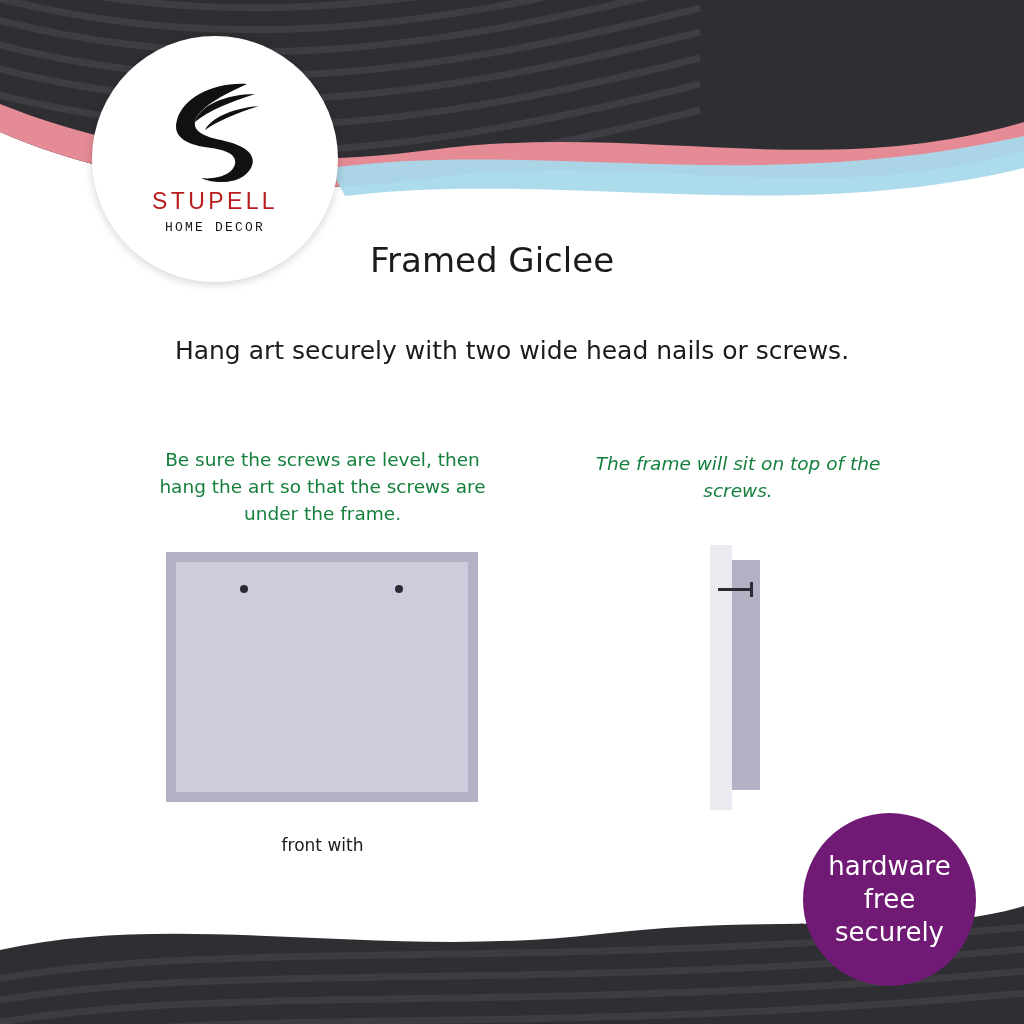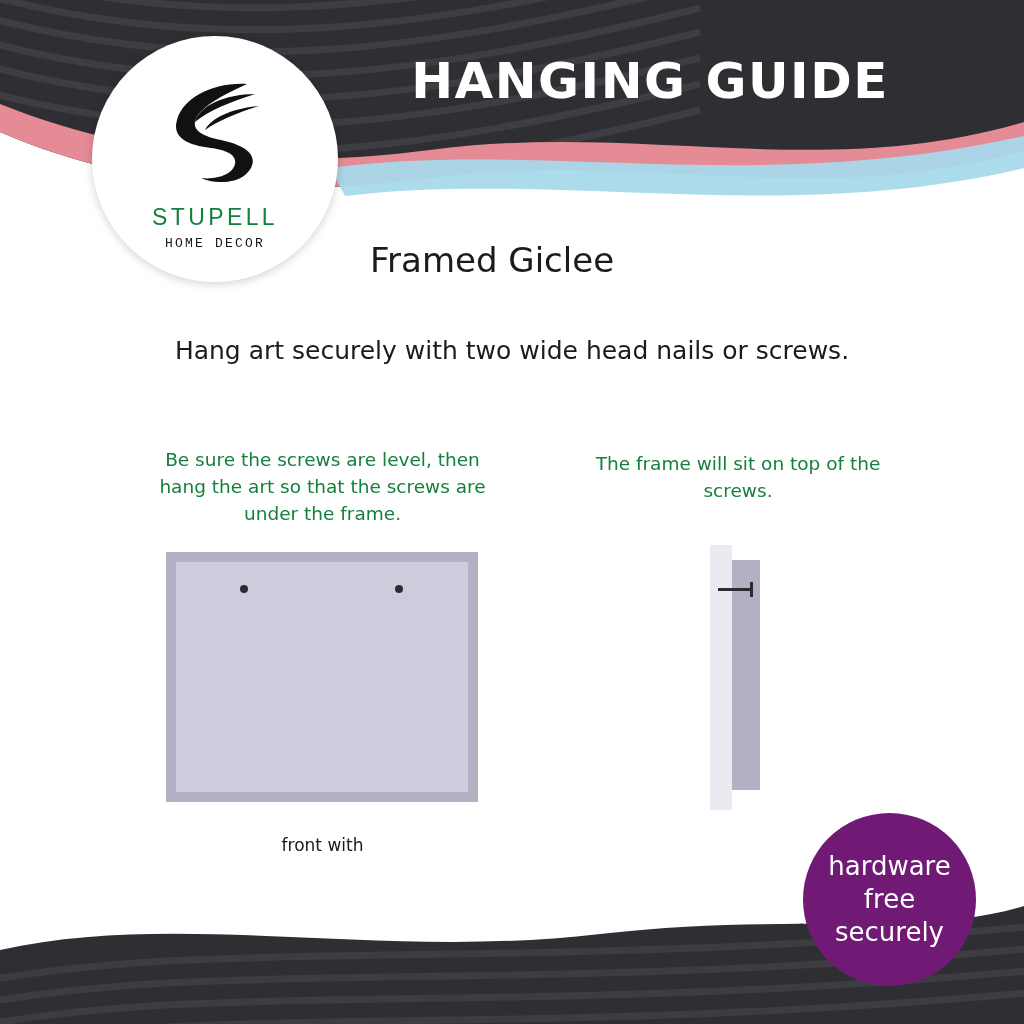--- a/index.html
+++ b/index.html
@@ -46,22 +46,22 @@
   }
   #logo-mark {
     margin-top: 40px;
     width: 120px;
     height: 112px;
   }
   #logo-name {
     font-family: "Liberation Sans", sans-serif;
     font-size: 23px;
     letter-spacing: 3.4px;
-    color: #15803d;
-    margin-top: 16px;
+    color: #b91c1c;
+    margin-top: 0;
   }
   #logo-sub {
     font-family: Liberation Mono, monospace;
     font-size: 13px;
     letter-spacing: 2.2px;
     color: #161616;
     margin-top: 5px;
   }
 
   
@@ -102,21 +102,21 @@
 
   
   .caption-top {
     position: absolute;
     text-align: center;
     font-size: 18.5px;
     line-height: 27px;
     color: #15803d;
   }
   #front-caption { left: 150px; top: 446px; width: 345px; }
-  #side-caption  { left: 588px; top: 450px; width: 300px; }
+  #side-caption  { left: 588px; top: 450px; width: 300px; font-style: italic; }
 
   .view-label {
     position: absolute;
     text-align: center;
     font-size: 17px;
     color: #1b1b1b;
   }
   #front-view-label { left: 175px; top: 835px; width: 295px; }
   #side-view-label  { left: 610px; top: 845px; width: 260px; }
 
@@ -241,21 +241,20 @@
     <svg id="logo-mark" viewBox="0 0 120 112">
       <path d="M92,8 C58,6 28,22 22,44 C16,64 38,70 56,72 C70,74 82,78 80,88 C78,98 62,104 46,102 C62,110 88,106 96,92 C104,76 84,68 66,64 C52,61 38,56 40,46 C43,32 66,20 92,8 Z" fill="#111111"></path>
       <path d="M100,18 C70,18 44,30 40,46 C54,34 76,26 100,18 Z" fill="#111111"></path>
       <path d="M104,30 C78,32 56,42 50,54 C64,44 84,36 104,30 Z" fill="#111111"></path>
       <path d="M96,84 C92,96 74,104 56,104 C78,110 98,100 96,84 Z" fill="#111111"></path>
     </svg>
     <div id="logo-name">STUPELL</div>
     <div id="logo-sub">HOME DECOR</div>
   </div>
 
-  <div id="guide-title">HANGING GUIDE</div>
   <div id="product-type">Framed Giclee</div>
 
   <div id="main-instruction">Hang art securely with two wide head nails or screws.</div>
 
   <div id="front-caption" class="caption-top">Be sure the screws are level, then hang the art so that the screws are under the frame.</div>
   <div id="front-view">
     <div id="front-view-inner"></div>
     <div id="screw-left" class="screw-dot"></div>
     <div id="screw-right" class="screw-dot"></div>
   </div>

